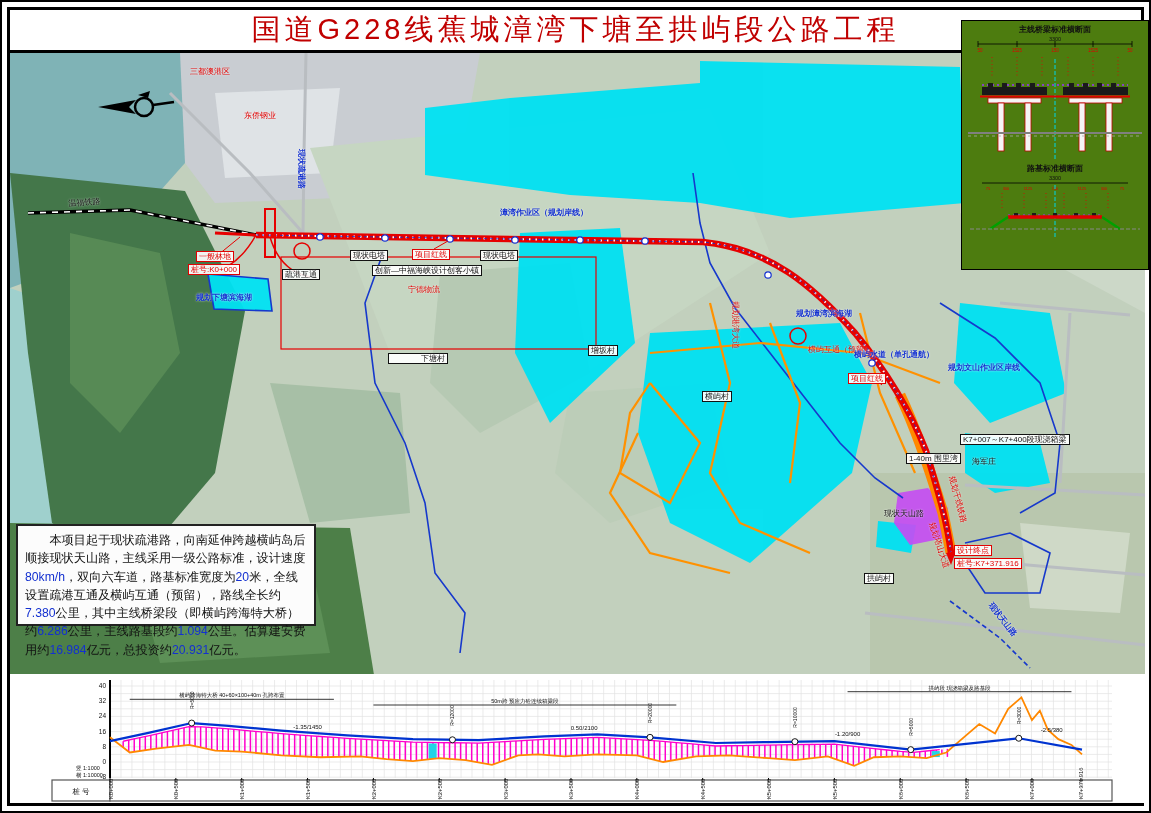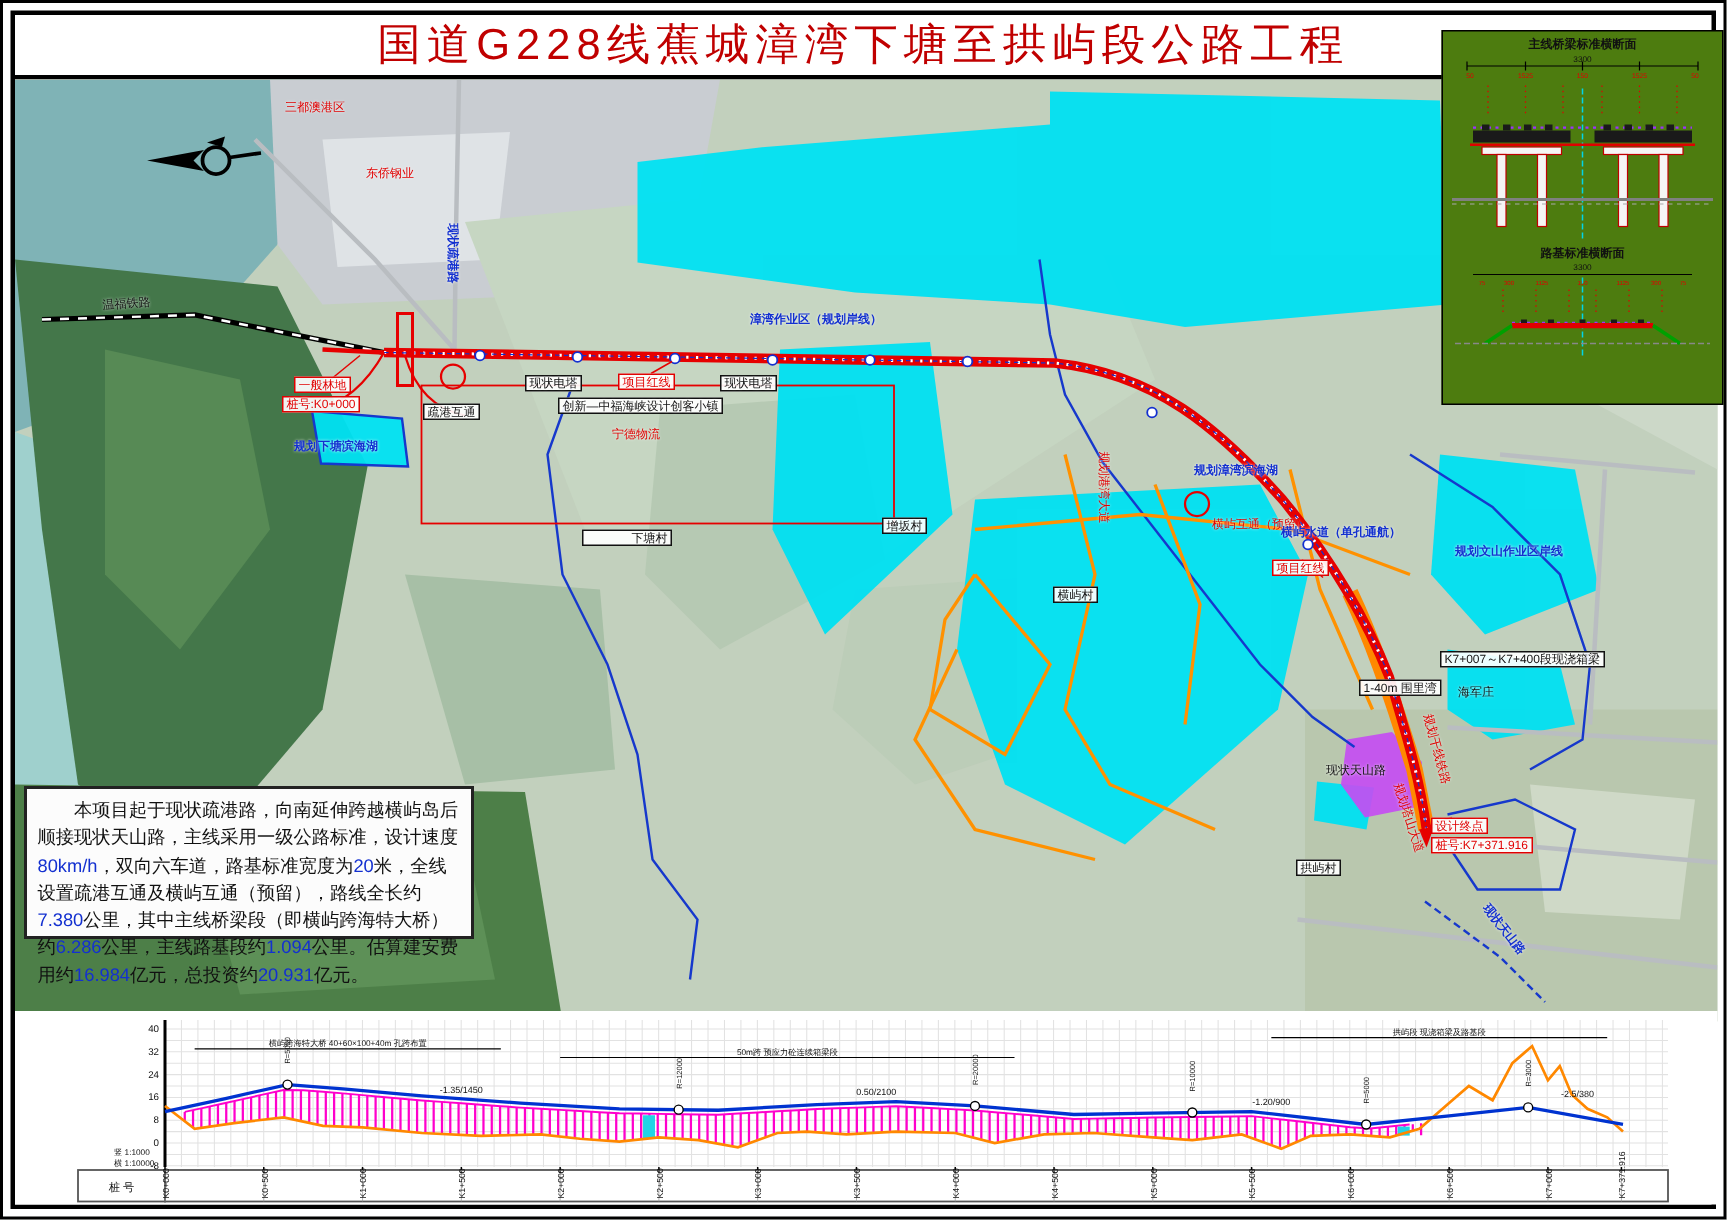--- a/index.html
+++ b/index.html
@@ -164,21 +164,21 @@
           <span class="mlbl c-red mbox" style="left: 402px; top: 196px;">项目红线</span>
           <span class="mlbl c-blue" style="left: 490px; top: 155px;">漳湾作业区（规划岸线）</span>
           <span class="mlbl c-black mbox" style="left: 378px; top: 300px; padding-left: 32px;">下塘村</span>
           <span class="mlbl c-black mbox" style="left: 578px; top: 292px;">增坂村</span>
           <span class="mlbl c-black mbox" style="left: 692px; top: 338px;">横屿村</span>
           <span class="mlbl c-red" style="left: 730px; top: 248px; transform: rotate(90deg);">规划港湾大道</span>
           <span class="mlbl c-blue" style="left: 786px; top: 256px;">规划漳湾滨海湖</span>
           <span class="mlbl c-red" style="left: 798px; top: 292px;">横屿互通（预留）</span>
           <span class="mlbl c-blue" style="left: 844px; top: 297px;">横屿水道（单孔通航）</span>
           <span class="mlbl c-red mbox" style="left: 838px; top: 320px;">项目红线</span>
-          <span class="mlbl c-blue" style="left: 960px; top: 310px; text-align: right;">规划文山作业区岸线</span>
+          <span class="mlbl c-blue" style="left: 938px; top: 310px; text-align: right;">规划文山作业区岸线</span>
           <span class="mlbl c-black mbox" style="left: 896px; top: 400px;">1-40m 围里湾</span>
           <span class="mlbl c-black" style="left: 962px; top: 404px;">海军庄</span>
           <span class="mlbl c-black mbox" style="left: 950px; top: 381px;">K7+007～K7+400段现浇箱梁</span>
           <span class="mlbl c-red" style="left: 946px; top: 422px; transform: rotate(75deg);">规划干线铁路</span>
           <span class="mlbl c-black" style="left: 874px; top: 456px;">现状天山路</span>
           <span class="mlbl c-red" style="left: 926px; top: 468px; transform: rotate(72deg);">规划塔山大道</span>
           <span class="mlbl c-black mbox" style="left: 854px; top: 520px;">拱屿村</span>
           <span class="mlbl c-red mbox" style="left: 944px; top: 492px;">设计终点</span>
           <span class="mlbl c-red mbox" style="left: 944px; top: 505px;">桩号:K7+371.916</span>
           <span class="mlbl c-blue" style="left: 984px; top: 548px; transform: rotate(52deg);">现状天山路</span>

